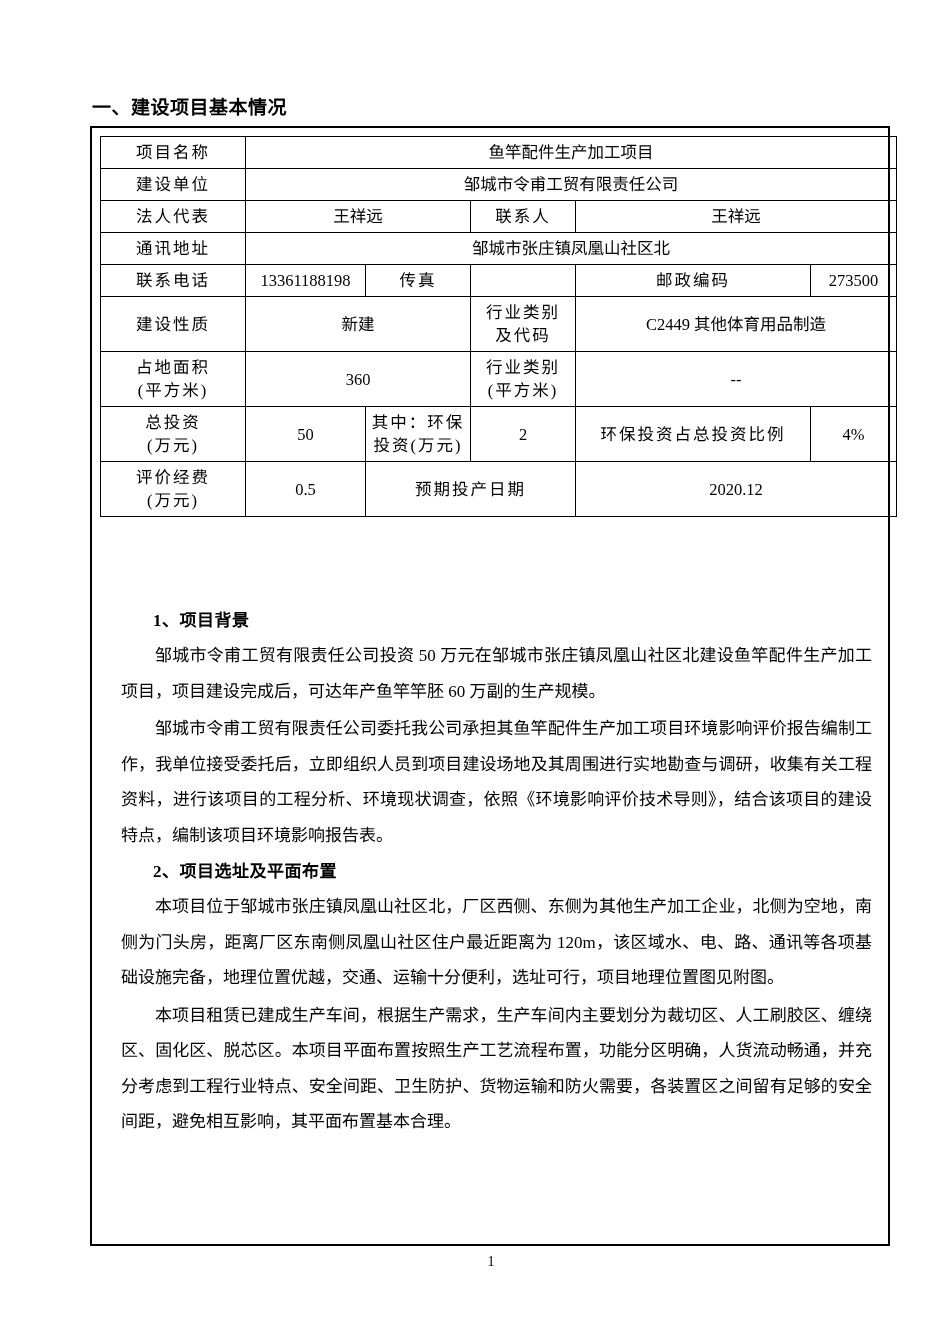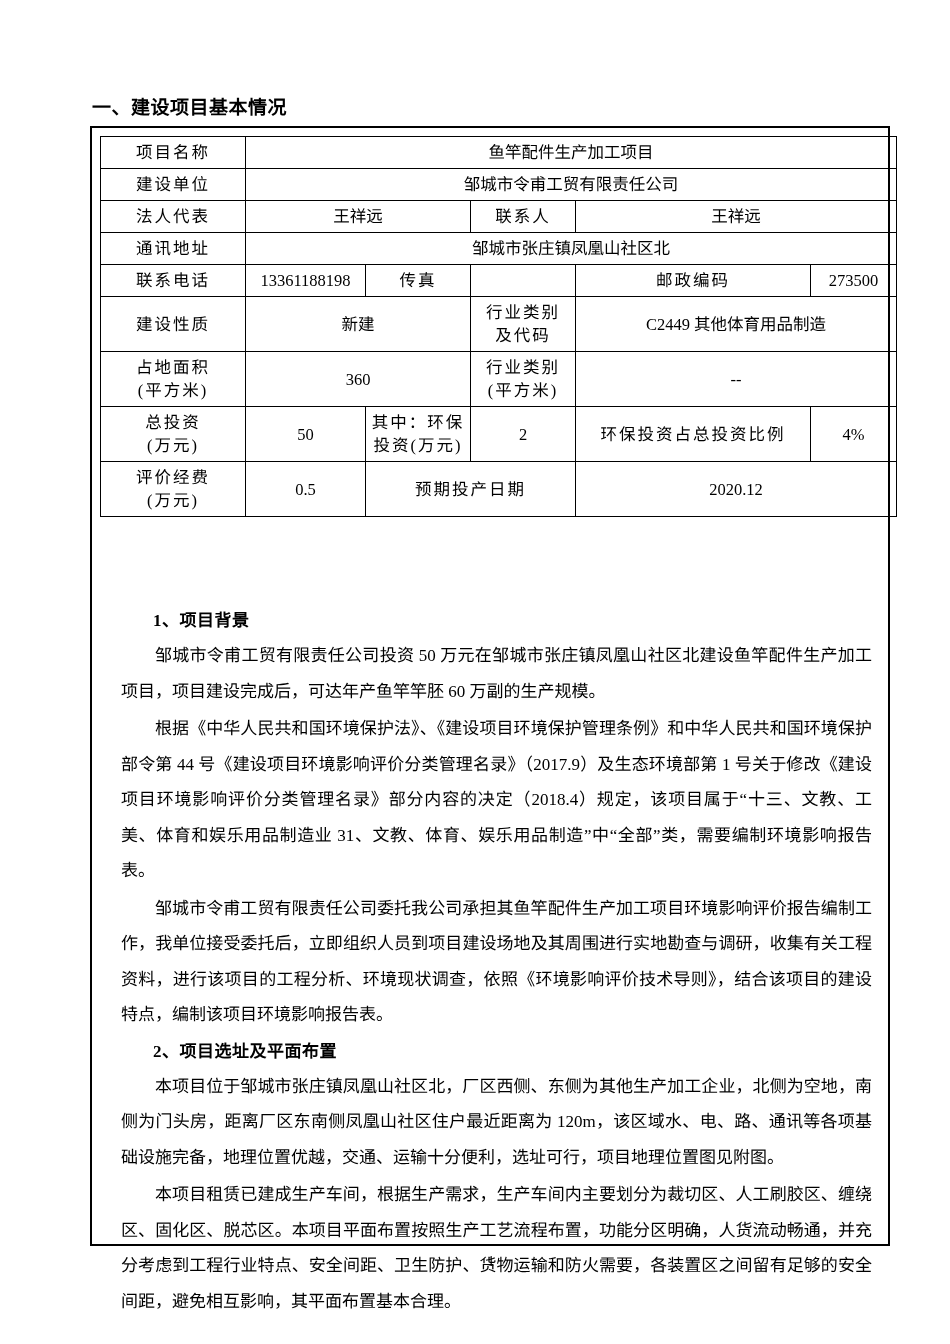--- a/index.html
+++ b/index.html
@@ -212,21 +212,20 @@
           <td colspan="2" class="lbl">预期投产日期</td>
           <td colspan="2">2020.12</td>
         </tr>
 
       </tbody>
     </table>
 
     <div class="body-block">
       <div class="sub-heading">1、项目背景</div>
       <p class="para">邹城市令甫工贸有限责任公司投资 50 万元在邹城市张庄镇凤凰山社区北建设鱼竿配件生产加工项目，项目建设完成后，可达年产鱼竿竿胚 60 万副的生产规模。</p>
-      <p class="para">根据《中华人民共和国环境保护法》、《建设项目环境保护管理条例》和中华人民共和国环境保护部令第 44 号《建设项目环境影响评价分类管理名录》（2017.9）及生态环境部第 1 号关于修改《建设项目环境影响评价分类管理名录》部分内容的决定（2018.4）规定，该项目属于“十三、文教、工美、体育和娱乐用品制造业 31、文教、体育、娱乐用品制造”中“全部”类，需要编制环境影响报告表。</p>
       <p class="para">邹城市令甫工贸有限责任公司委托我公司承担其鱼竿配件生产加工项目环境影响评价报告编制工作，我单位接受委托后，立即组织人员到项目建设场地及其周围进行实地勘查与调研，收集有关工程资料，进行该项目的工程分析、环境现状调查，依照《环境影响评价技术导则》，结合该项目的建设特点，编制该项目环境影响报告表。</p>
       <div class="sub-heading">2、项目选址及平面布置</div>
       <p class="para">本项目位于邹城市张庄镇凤凰山社区北，厂区西侧、东侧为其他生产加工企业，北侧为空地，南侧为门头房，距离厂区东南侧凤凰山社区住户最近距离为 120m，该区域水、电、路、通讯等各项基础设施完备，地理位置优越，交通、运输十分便利，选址可行，项目地理位置图见附图。</p>
       <p class="para">本项目租赁已建成生产车间，根据生产需求，生产车间内主要划分为裁切区、人工刷胶区、缠绕区、固化区、脱芯区。本项目平面布置按照生产工艺流程布置，功能分区明确，人货流动畅通，并充分考虑到工程行业特点、安全间距、卫生防护、货物运输和防火需要，各装置区之间留有足够的安全间距，避免相互影响，其平面布置基本合理。</p>
     </div>
 
   </div>
 
   <div class="page-number">1</div>
 

